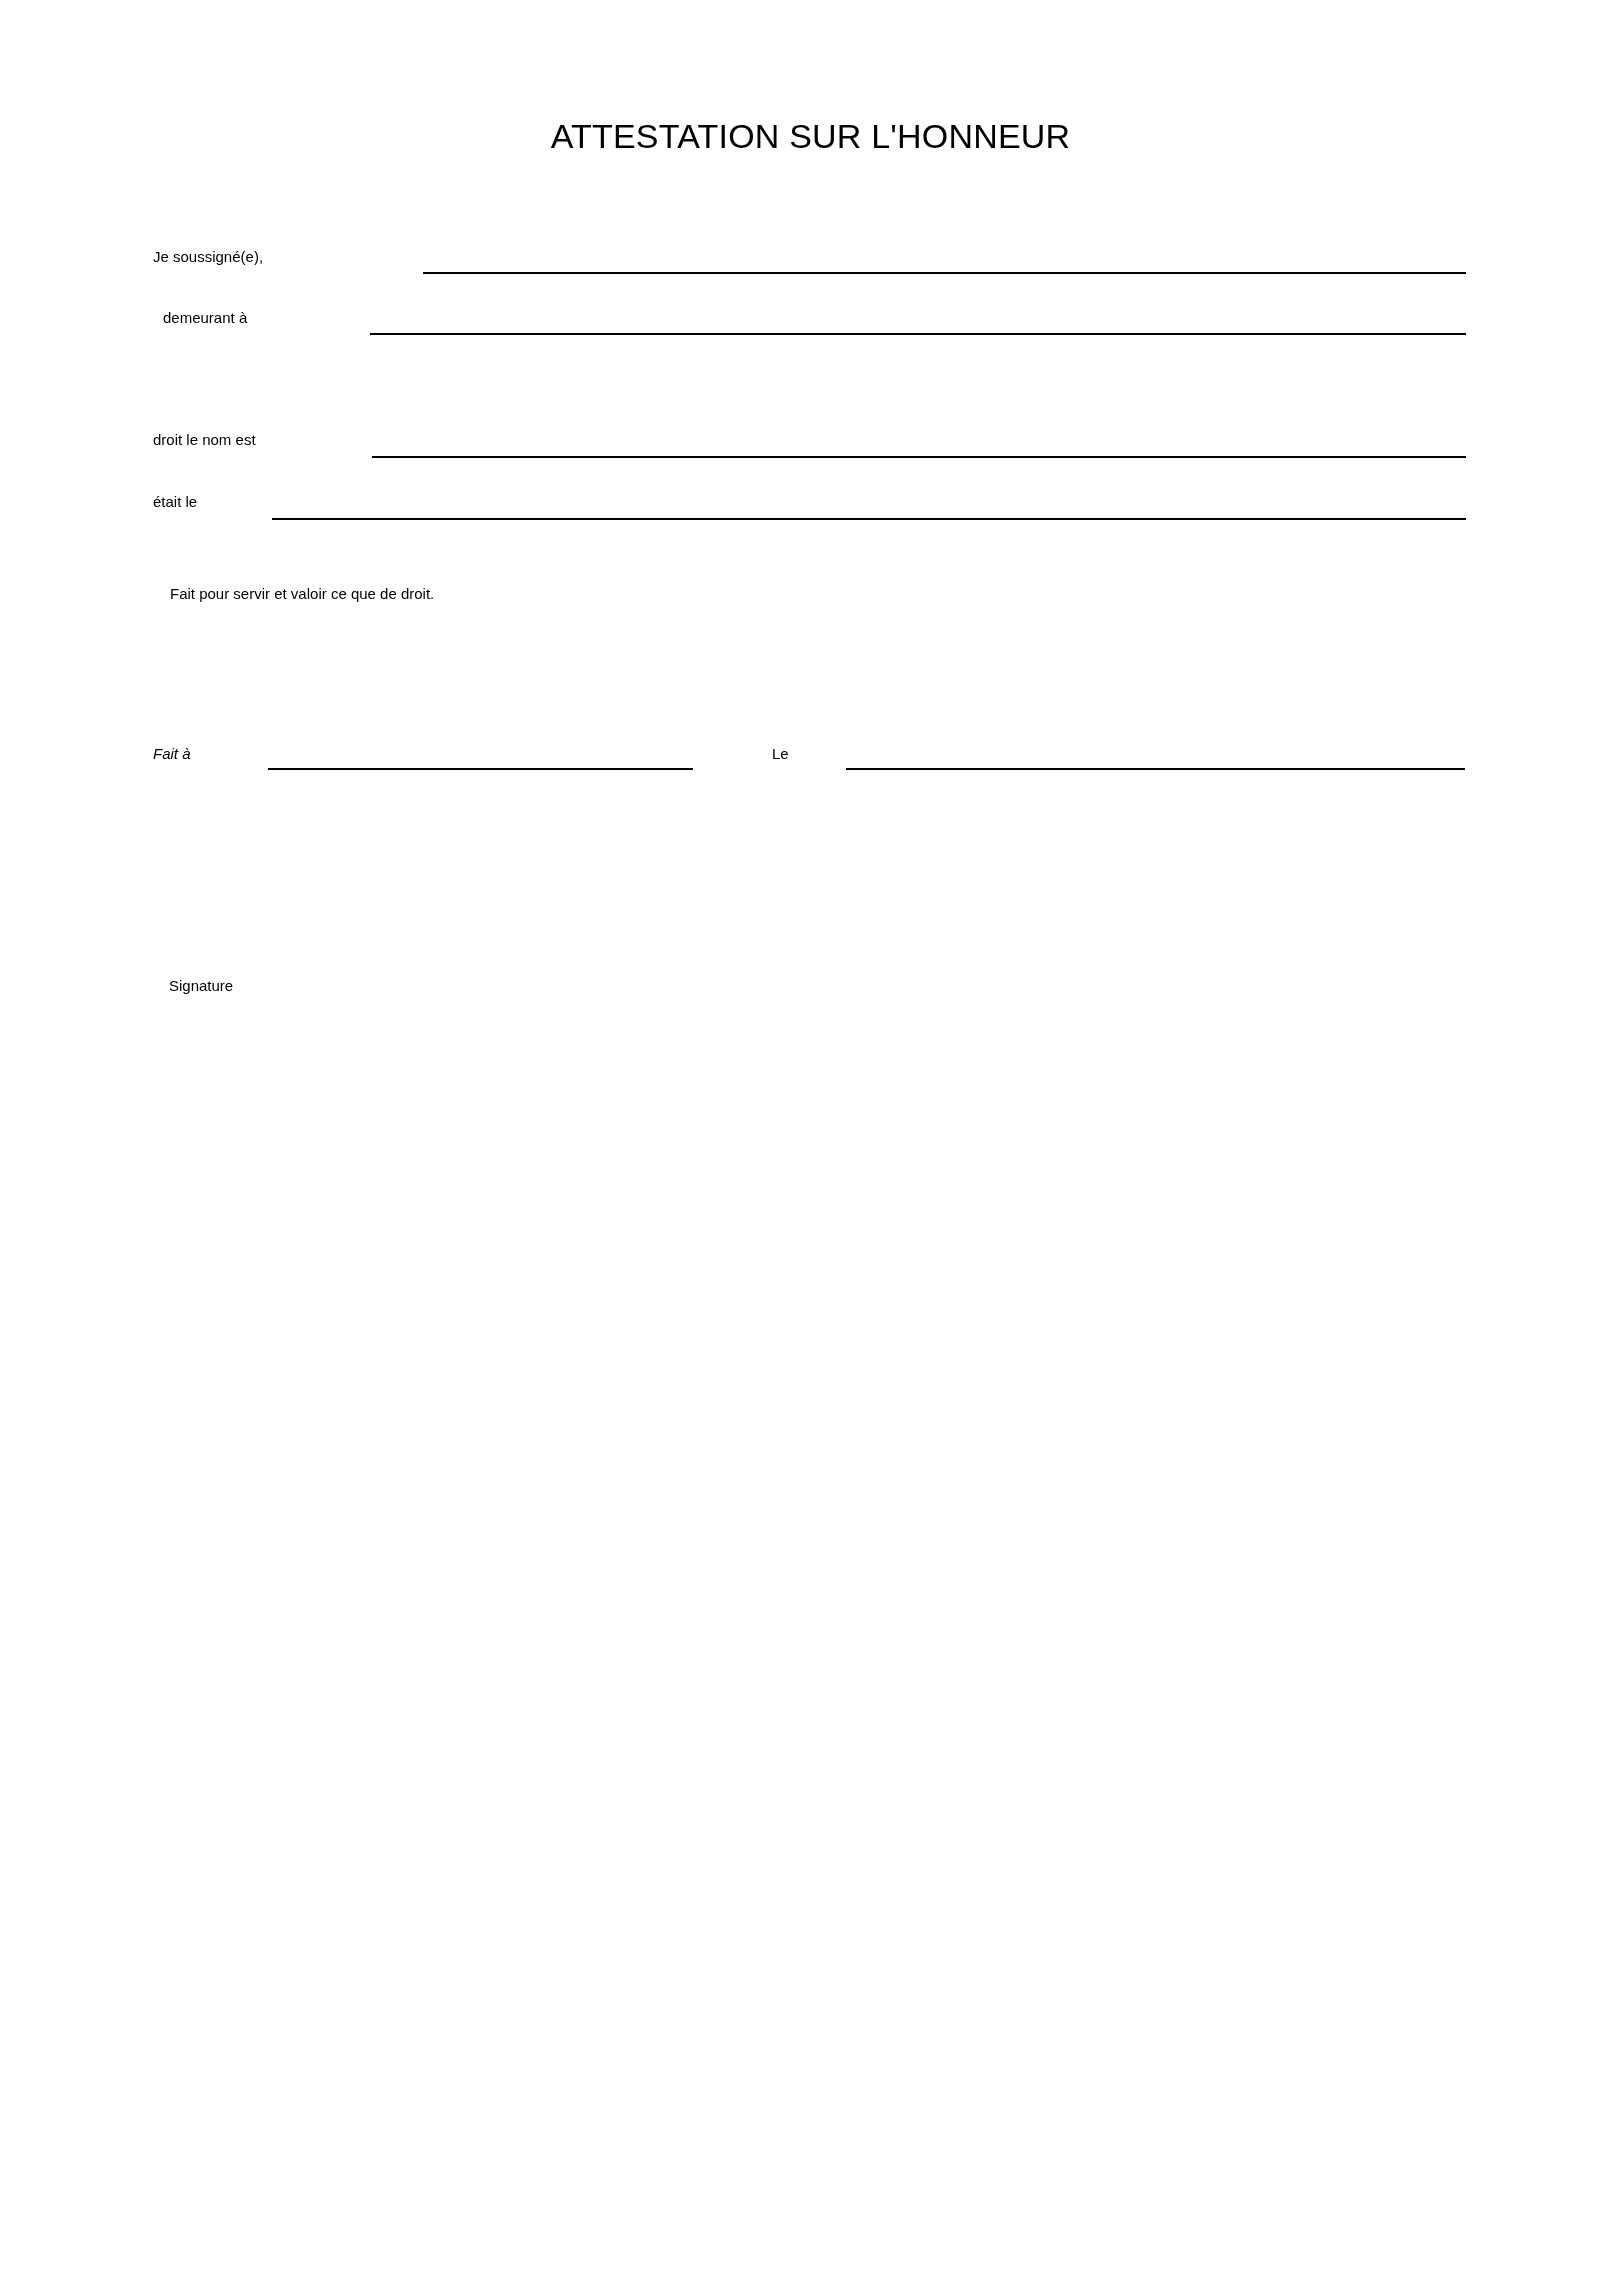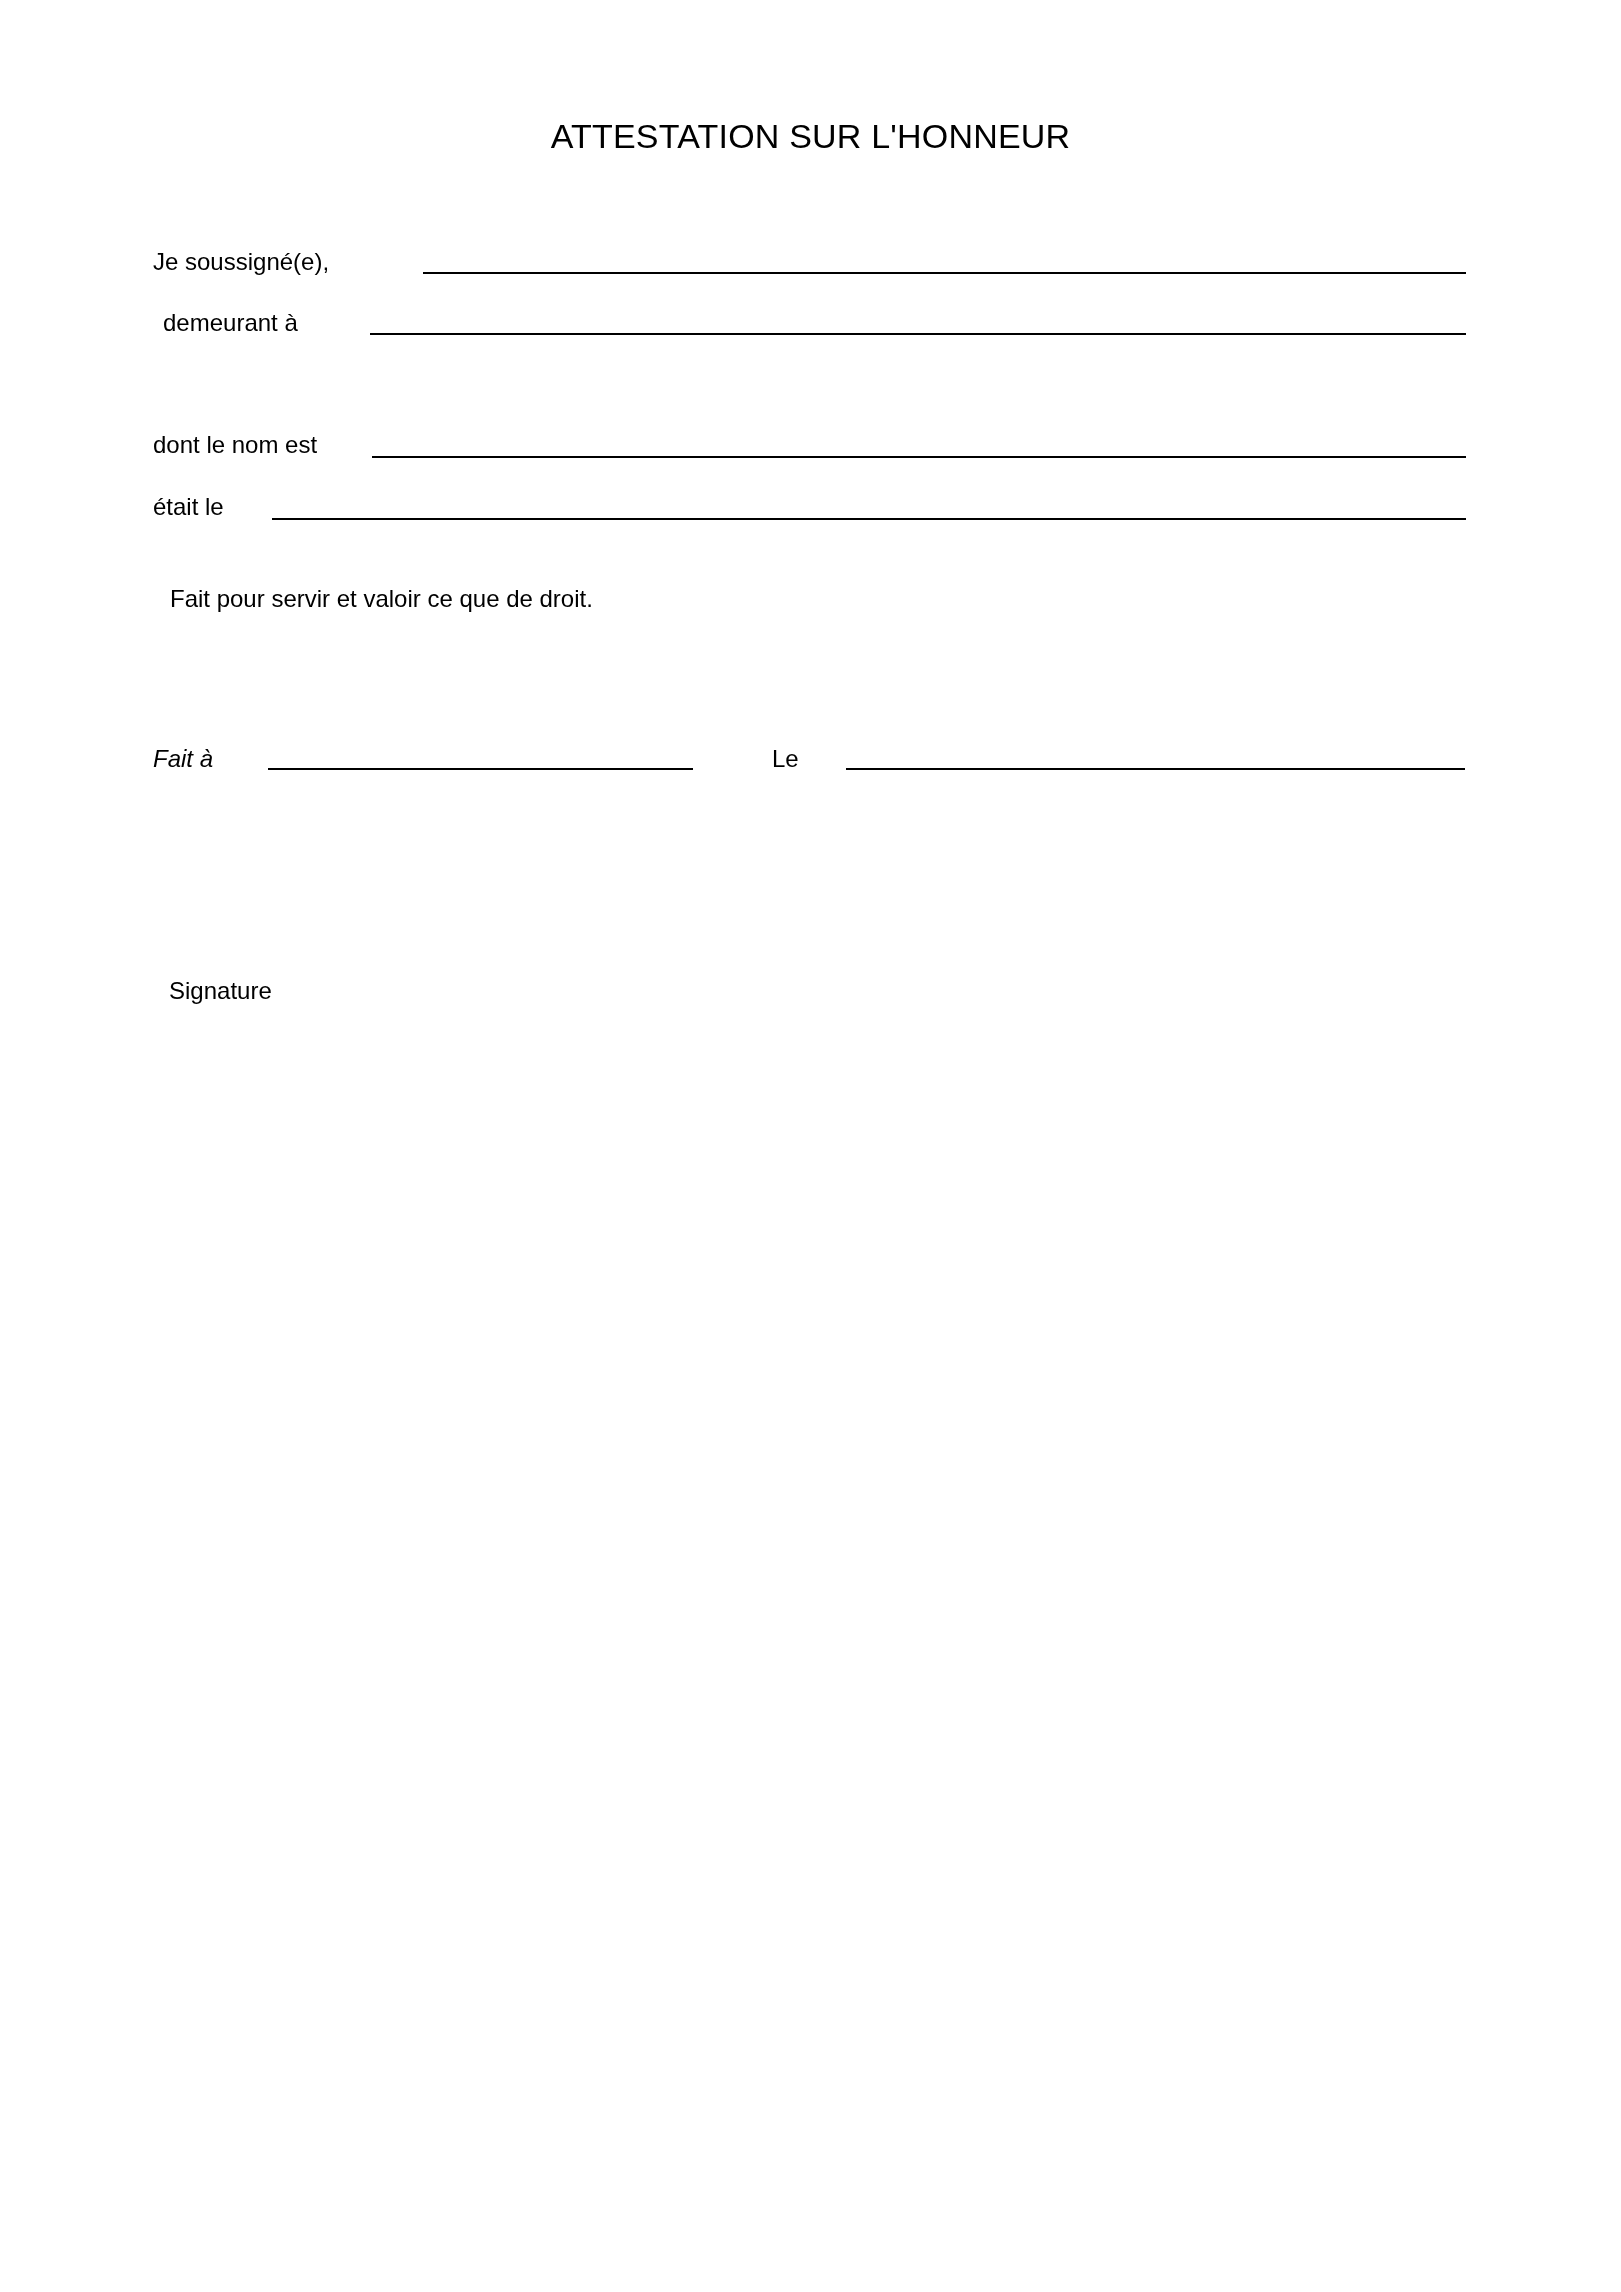--- a/index.html
+++ b/index.html
@@ -31,21 +31,21 @@
     font-size: 34px;
     font-weight: 400;
     letter-spacing: 0.2px;
     line-height: 1.1;
     white-space: nowrap;
   }
 
   
   .txt {
     position: absolute;
-    font-size: 24px;
+    font-size: 15px;
     font-weight: 400;
     line-height: 1.2;
     white-space: nowrap;
   }
 
   
   .rule {
     position: absolute;
     height: 0;
     border-top: 2.9px solid #000000;
@@ -60,21 +60,21 @@
 
   <div class="txt" style="left:153px; top:248px;">Je soussigné(e),</div>
   <div class="rule" style="left:423px; top:272px; width:1043px;"></div>
   <div class="txt" style="left:435px; top:248px;"></div>
 
   <div class="txt" style="left:163px; top:309px;">demeurant à</div>
   <div class="rule" style="left:370px; top:333px; width:1096px;"></div>
   <div class="txt" style="left:382px; top:309px;"></div>
 
 
-  <div class="txt" style="left:153px; top:431px;">dont le nom est</div>
+  <div class="txt" style="left:153px; top:431px;">droit le nom est</div>
   <div class="rule" style="left:372px; top:456px; width:1094px;"></div>
   <div class="txt" style="left:384px; top:431px;"></div>
 
   <div class="txt" style="left:153px; top:493px;">était le</div>
   <div class="rule" style="left:272px; top:518px; width:1194px;"></div>
   <div class="txt" style="left:284px; top:493px;"></div>
 
   <div class="txt" style="left:170px; top:585px;">Fait pour servir et valoir ce que de droit.</div>
 
   <div class="txt" style="left:153px; top:745px;font-style:italic;">Fait à</div>

